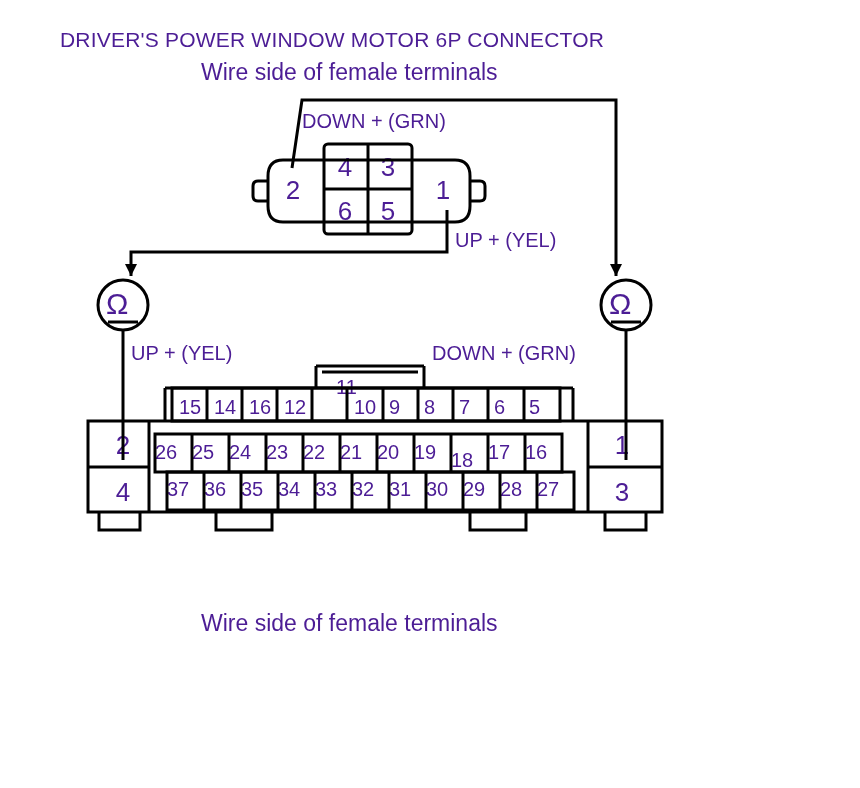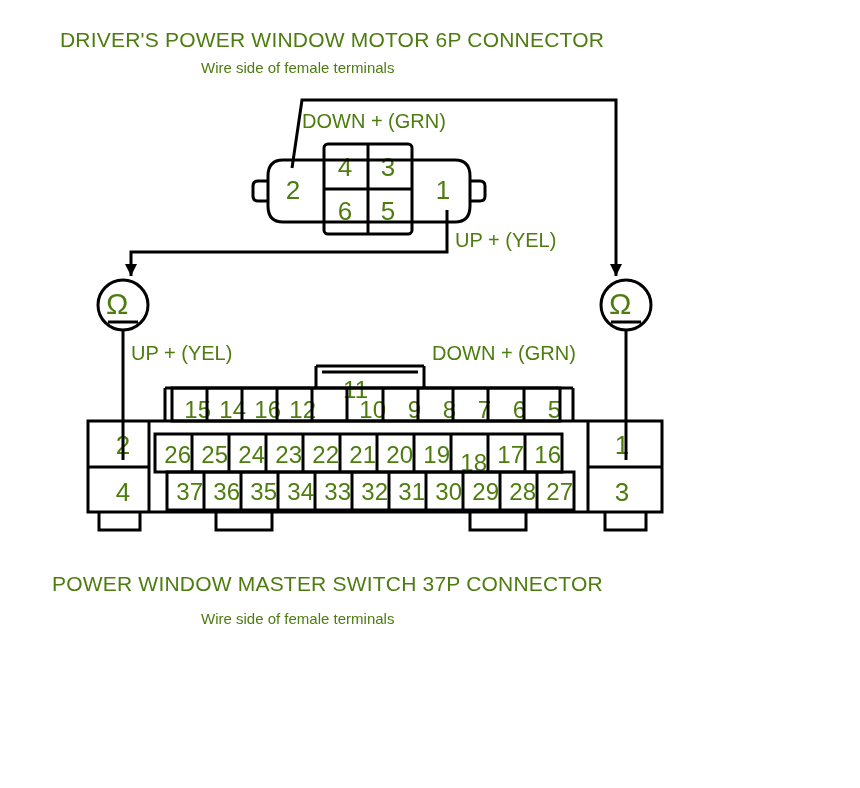--- a/index.html
+++ b/index.html
@@ -17,57 +17,56 @@
   }
   .stage {
     position: absolute;
     left: 0; top: 0;
     width: 860px;
     height: 788px;
   }
   .txt {
     position: absolute;
     white-space: nowrap;
-    color: #4d7c0f;
+    color: #4c1d95;
   }
   .title-main {
     font-size: 21px;
     letter-spacing: 0.2px;
   }
   .title-sub {
-    font-size: 15px;
+    font-size: 23px;
   }
   .label {
     font-size: 20px;
   }
   .cellnum {
     font-family: "Liberation Sans", sans-serif;
-    font-size: 24px;
-    text-align: right;
+    font-size: 20px;
+    text-align: left;
   }
   .bignum {
     font-size: 26px;
     text-align: center;
   }
   svg.overlay {
     position: absolute;
     left: 0; top: 0;
     width: 860px;
     height: 788px;
   }
 </style>
 </head>
 <body>
 
 <div class="stage">
 
   <div class="txt title-main" style="left:60px; top:28px;">DRIVER'S POWER WINDOW MOTOR 6P CONNECTOR</div>
   <div class="txt title-sub" style="left:201px; top:59px;">Wire side of female terminals</div>
 
-  <div class="txt title-main" style="left:52px; top:572px;">POWER WINDOW MASTER SWITCH 37P CONNECTOR</div>
   <div class="txt title-sub" style="left:201px; top:610px;">Wire side of female terminals</div>
 
   <div class="txt label" style="left:302px; top:110px;">DOWN +  (GRN)</div>
   <div class="txt label" style="left:455px; top:229px;">UP +  (YEL)</div>
   <div class="txt label" style="left:131px; top:342px;">UP +  (YEL)</div>
   <div class="txt label" style="left:432px; top:342px;">DOWN +  (GRN)</div>
 
   <div class="txt" style="left:106px; top:287px; font-size:30px;">Ω</div>
   <div class="txt" style="left:609px; top:287px; font-size:30px;">Ω</div>
 

